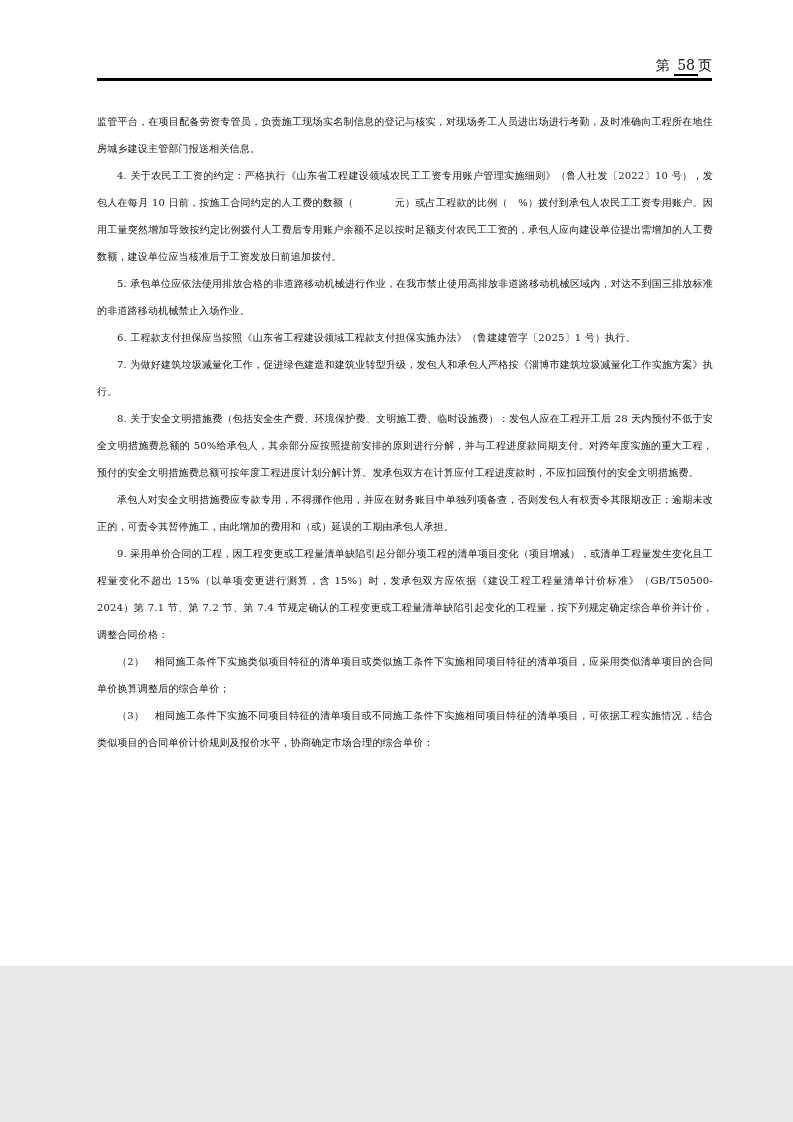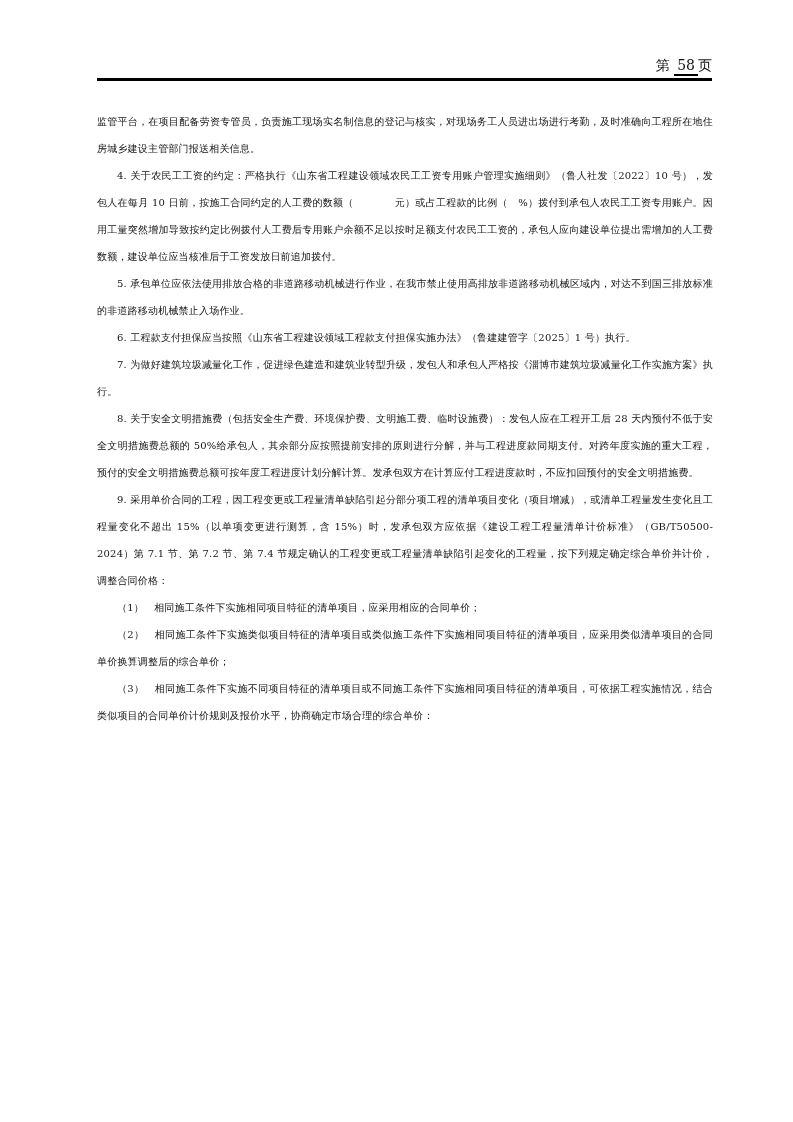--- a/index.html
+++ b/index.html
@@ -1,19 +1,19 @@
 <!DOCTYPE html>
 <html><head>
 <meta charset="utf-8">
 <style>
   html, body { margin: 0; padding: 0; background: #e8e8e8; }
   .page {
     position: relative;
     width: 793px;
-    height: 1122px;
+    height: 966px;
     margin: 0 auto;
     background: #ffffff;
     font-family: "DejaVu Serif", "Liberation Serif", serif;
     color: #141414;
     overflow: hidden;
   }
   .header {
     position: absolute;
     top: 56px;
     left: 97px;
@@ -62,19 +62,19 @@
 
   <div class="header-rule"></div>
 
   <div class="content">
     <p>监管平台，在项目配备劳资专管员，负责施工现场实名制信息的登记与核实，对现场务工人员进出场进行考勤，及时准确向工程所在地住房城乡建设主管部门报送相关信息。</p>
     <p class="indent">4. 关于农民工工资的约定：严格执行《山东省工程建设领域农民工工资专用账户管理实施细则》（鲁人社发〔2022〕10 号），发包人在每月 10 日前，按施工合同约定的人工费的数额（　　　　元）或占工程款的比例（　%）拨付到承包人农民工工资专用账户。因用工量突然增加导致按约定比例拨付人工费后专用账户余额不足以按时足额支付农民工工资的，承包人应向建设单位提出需增加的人工费数额，建设单位应当核准后于工资发放日前追加拨付。</p>
     <p class="indent">5. 承包单位应依法使用排放合格的非道路移动机械进行作业，在我市禁止使用高排放非道路移动机械区域内，对达不到国三排放标准的非道路移动机械禁止入场作业。</p>
     <p class="indent">6. 工程款支付担保应当按照《山东省工程建设领域工程款支付担保实施办法》（鲁建建管字〔2025〕1 号）执行。</p>
     <p class="indent">7. 为做好建筑垃圾减量化工作，促进绿色建造和建筑业转型升级，发包人和承包人严格按《淄博市建筑垃圾减量化工作实施方案》执行。</p>
     <p class="indent">8. 关于安全文明措施费（包括安全生产费、环境保护费、文明施工费、临时设施费）：发包人应在工程开工后 28 天内预付不低于安全文明措施费总额的 50%给承包人，其余部分应按照提前安排的原则进行分解，并与工程进度款同期支付。对跨年度实施的重大工程，预付的安全文明措施费总额可按年度工程进度计划分解计算。发承包双方在计算应付工程进度款时，不应扣回预付的安全文明措施费。</p>
+    <p class="indent">承包人对安全文明措施费应专款专用，不得挪作他用，并应在财务账目中单独列项备查，否则发包人有权责令其限期改正；逾期未改正的，可责令其暂停施工，由此增加的费用和（或）延误的工期由承包人承担。</p>
     <p class="indent">9. 采用单价合同的工程，因工程变更或工程量清单缺陷引起分部分项工程的清单项目变化（项目增减），或清单工程量发生变化且工程量变化不超出 15%（以单项变更进行测算，含 15%）时，发承包双方应依据《建设工程工程量清单计价标准》（GB/T50500-2024）第 7.1 节、第 7.2 节、第 7.4 节规定确认的工程变更或工程量清单缺陷引起变化的工程量，按下列规定确定综合单价并计价，调整合同价格：</p>
-    <p class="indent">（1）　相同施工条件下实施相同项目特征的清单项目，应采用相应的合同单价；</p>
     <p class="indent">（2）　相同施工条件下实施类似项目特征的清单项目或类似施工条件下实施相同项目特征的清单项目，应采用类似清单项目的合同单价换算调整后的综合单价；</p>
     <p class="indent">（3）　相同施工条件下实施不同项目特征的清单项目或不同施工条件下实施相同项目特征的清单项目，可依据工程实施情况，结合类似项目的合同单价计价规则及报价水平，协商确定市场合理的综合单价：</p>
   </div>
 
 </div>
 
 </body></html>

